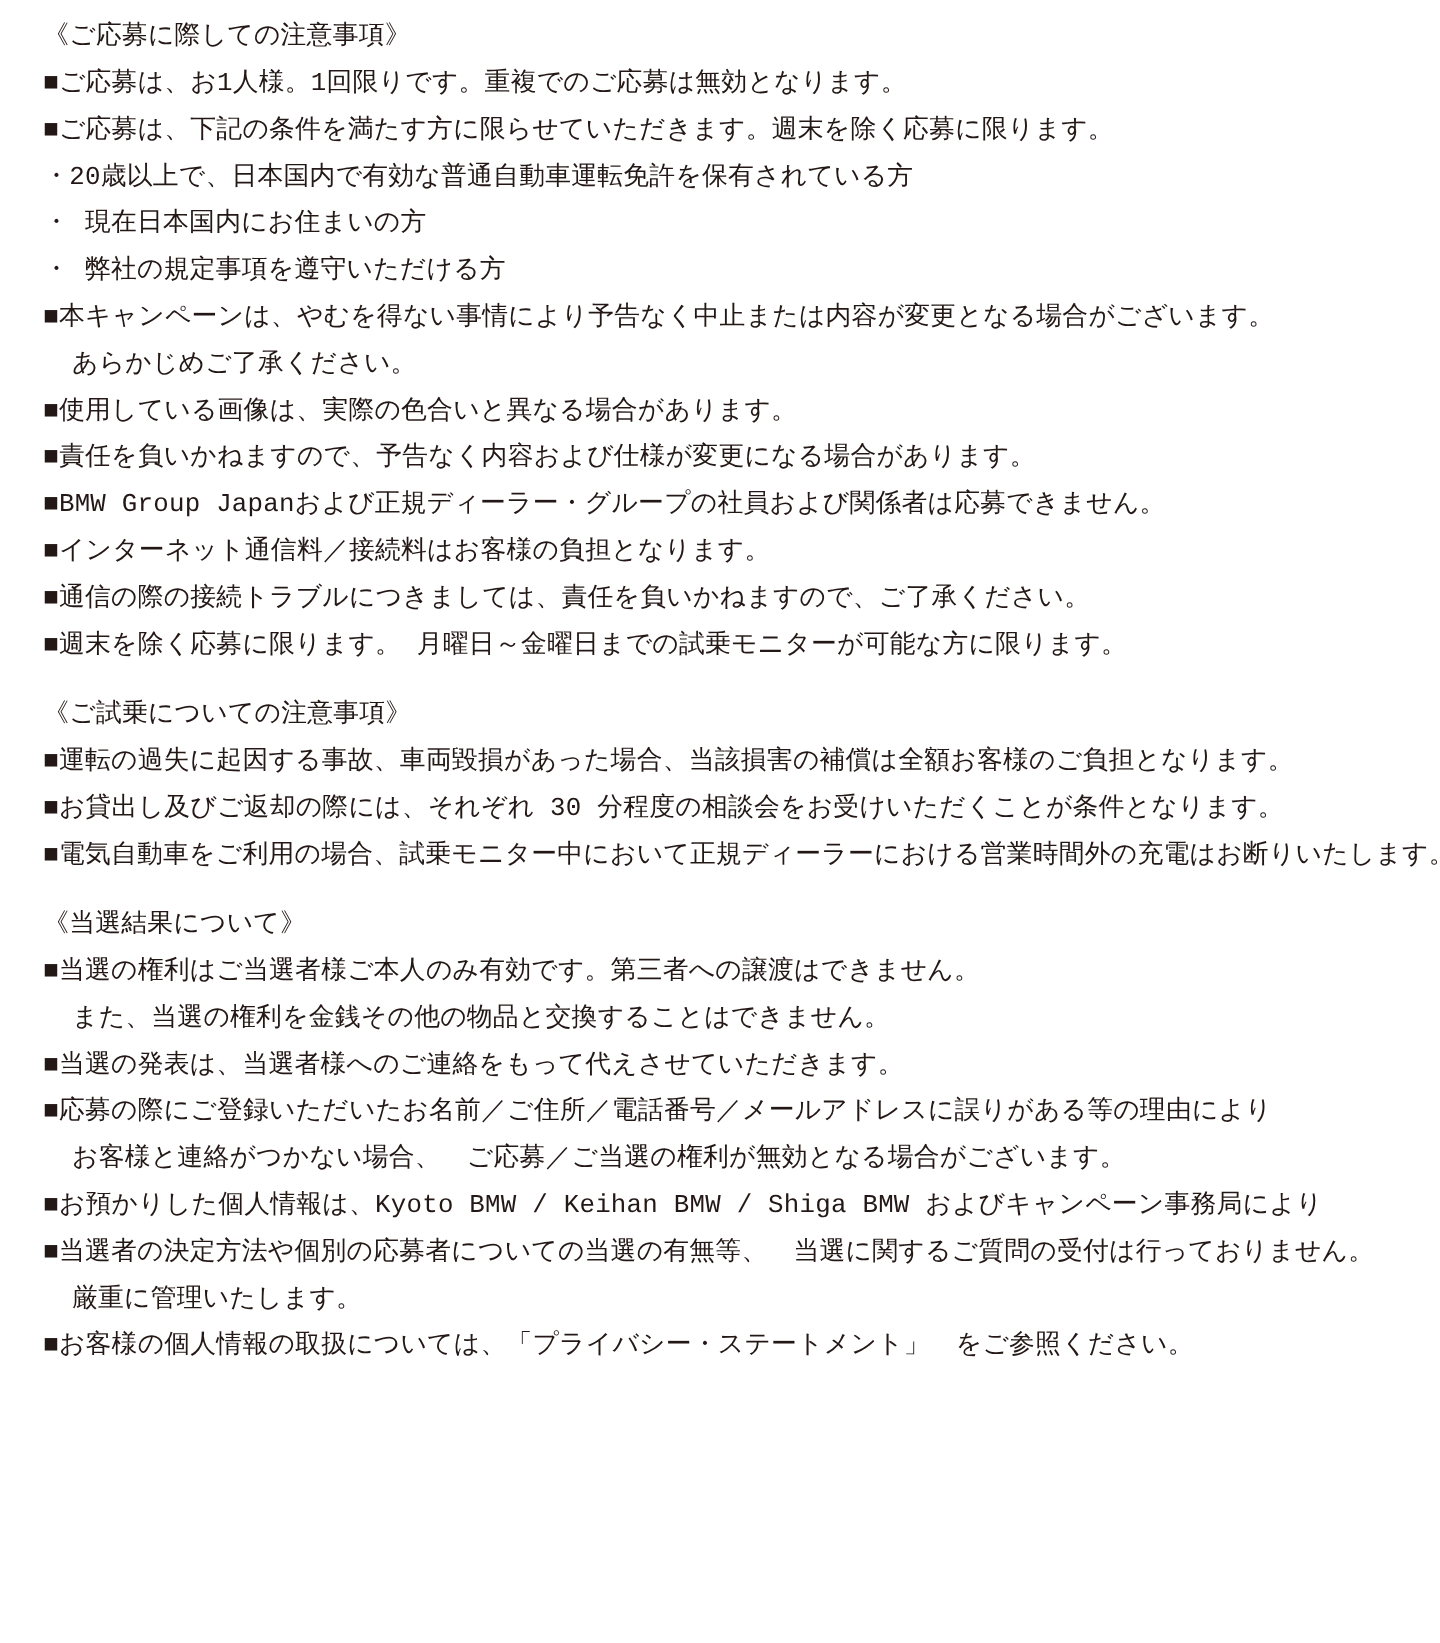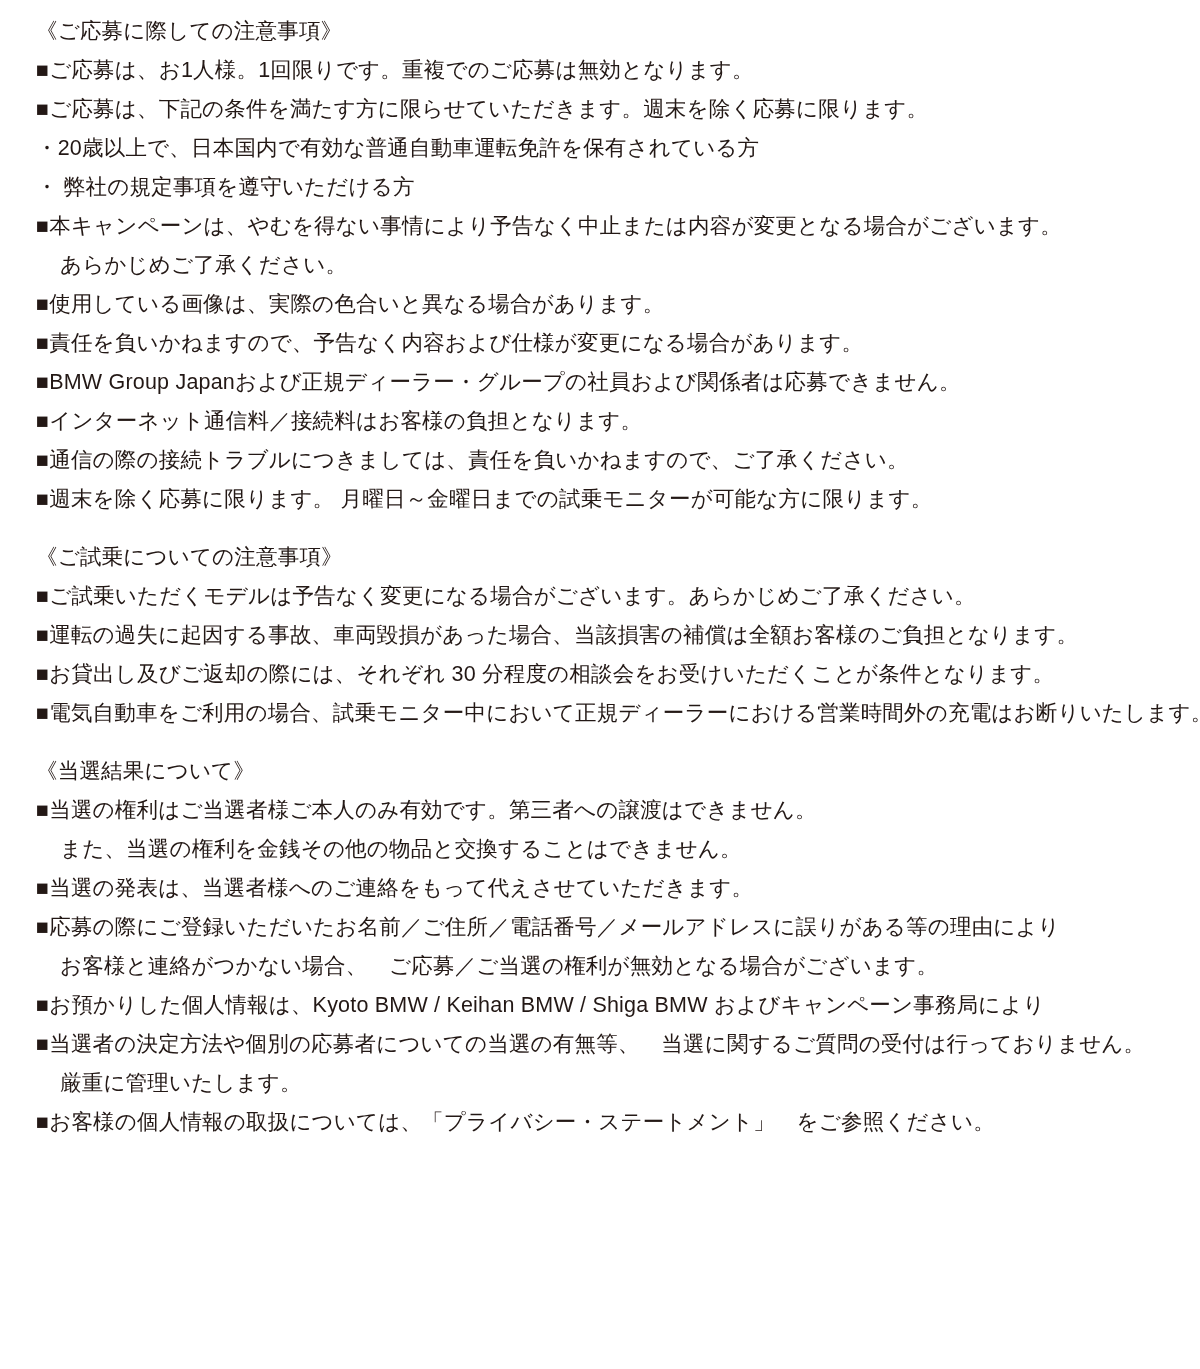--- a/index.html
+++ b/index.html
@@ -7,21 +7,21 @@
     padding: 0;
     background: #ffffff;
   }
   .page {
     box-sizing: border-box;
     width: 1200px;
     height: 1369px;
     padding: 12px 18px 0 36px;
     background: #ffffff;
     color: #231815;
-    font-family: Liberation Sans, sans-serif;
+    font-family: Liberation Mono, monospace;
     font-size: 21.5px;
     font-weight: 500;
     line-height: 39px;
     overflow: hidden;
   }
   .terms-section + .terms-section {
     margin-top: 19px; 
   }
   .line {
     white-space: pre;
@@ -37,33 +37,33 @@
 </head>
 <body>
 
 <div class="page">
   <div id="sections-root">
       <section class="terms-section">
         <div class="line heading">《ご応募に際しての注意事項》</div>
         <div class="line">■ご応募は、お1人様。1回限りです。重複でのご応募は無効となります。</div>
         <div class="line">■ご応募は、下記の条件を満たす方に限らせていただきます。週末を除く応募に限ります。</div>
         <div class="line">・20歳以上で、日本国内で有効な普通自動車運転免許を保有されている方</div>
+        <div class="line">・ 現在日本国内にお住まいの方</div>
         <div class="line">・ 弊社の規定事項を遵守いただける方</div>
         <div class="line">■本キャンペーンは、やむを得ない事情により予告なく中止または内容が変更となる場合がございます。</div>
         <div class="line indent">あらかじめご了承ください。</div>
         <div class="line">■使用している画像は、実際の色合いと異なる場合があります。</div>
         <div class="line">■責任を負いかねますので、予告なく内容および仕様が変更になる場合があります。</div>
         <div class="line">■BMW Group Japanおよび正規ディーラー・グループの社員および関係者は応募できません。</div>
         <div class="line">■インターネット通信料／接続料はお客様の負担となります。</div>
         <div class="line">■通信の際の接続トラブルにつきましては、責任を負いかねますので、ご了承ください。</div>
         <div class="line">■週末を除く応募に限ります。 月曜日～金曜日までの試乗モニターが可能な方に限ります。</div>
       </section>
       <section class="terms-section">
         <div class="line heading">《ご試乗についての注意事項》</div>
-        <div class="line">■ご試乗いただくモデルは予告なく変更になる場合がございます。あらかじめご了承ください。</div>
         <div class="line">■運転の過失に起因する事故、車両毀損があった場合、当該損害の補償は全額お客様のご負担となります。</div>
         <div class="line">■お貸出し及びご返却の際には、それぞれ 30 分程度の相談会をお受けいただくことが条件となります。</div>
         <div class="line">■電気自動車をご利用の場合、試乗モニター中において正規ディーラーにおける営業時間外の充電はお断りいたします。</div>
       </section>
       <section class="terms-section">
         <div class="line heading">《当選結果について》</div>
         <div class="line">■当選の権利はご当選者様ご本人のみ有効です。第三者への譲渡はできません。</div>
         <div class="line indent">また、当選の権利を金銭その他の物品と交換することはできません。</div>
         <div class="line">■当選の発表は、当選者様へのご連絡をもって代えさせていただきます。</div>
         <div class="line">■応募の際にご登録いただいたお名前／ご住所／電話番号／メールアドレスに誤りがある等の理由により</div>

